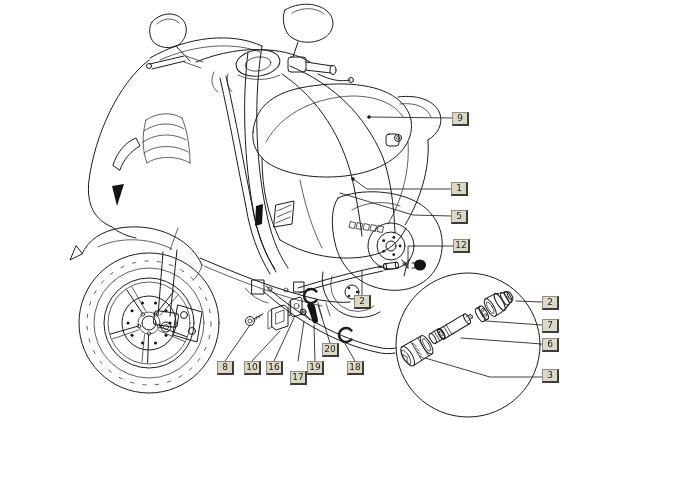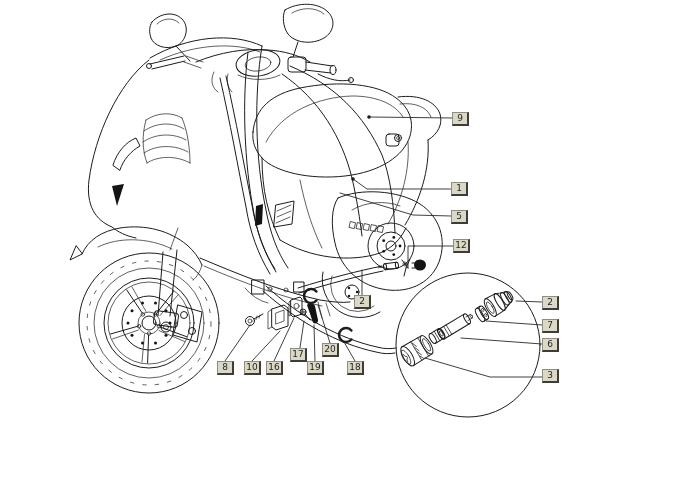--- a/index.html
+++ b/index.html
@@ -303,15 +303,15 @@
   <div class="callout" style="left:542px;top:296px">2</div>
   <div class="callout" style="left:542px;top:319px">7</div>
   <div class="callout" style="left:542px;top:338px">6</div>
   <div class="callout" style="left:542px;top:369px">3</div>
   <div class="callout" style="left:354px;top:295px">2</div>
   <div class="callout" style="left:322px;top:343px">20</div>
   <div class="callout" style="left:347px;top:361px">18</div>
   <div class="callout" style="left:217px;top:361px">8</div>
   <div class="callout" style="left:244px;top:361px">10</div>
   <div class="callout" style="left:266px;top:361px">16</div>
-  <div class="callout" style="left:290px;top:348px">17</div>
+  <div class="callout" style="left:290px;top:371px">17</div>
   <div class="callout" style="left:307px;top:361px">19</div>
 </div>
 
 </body></html>

